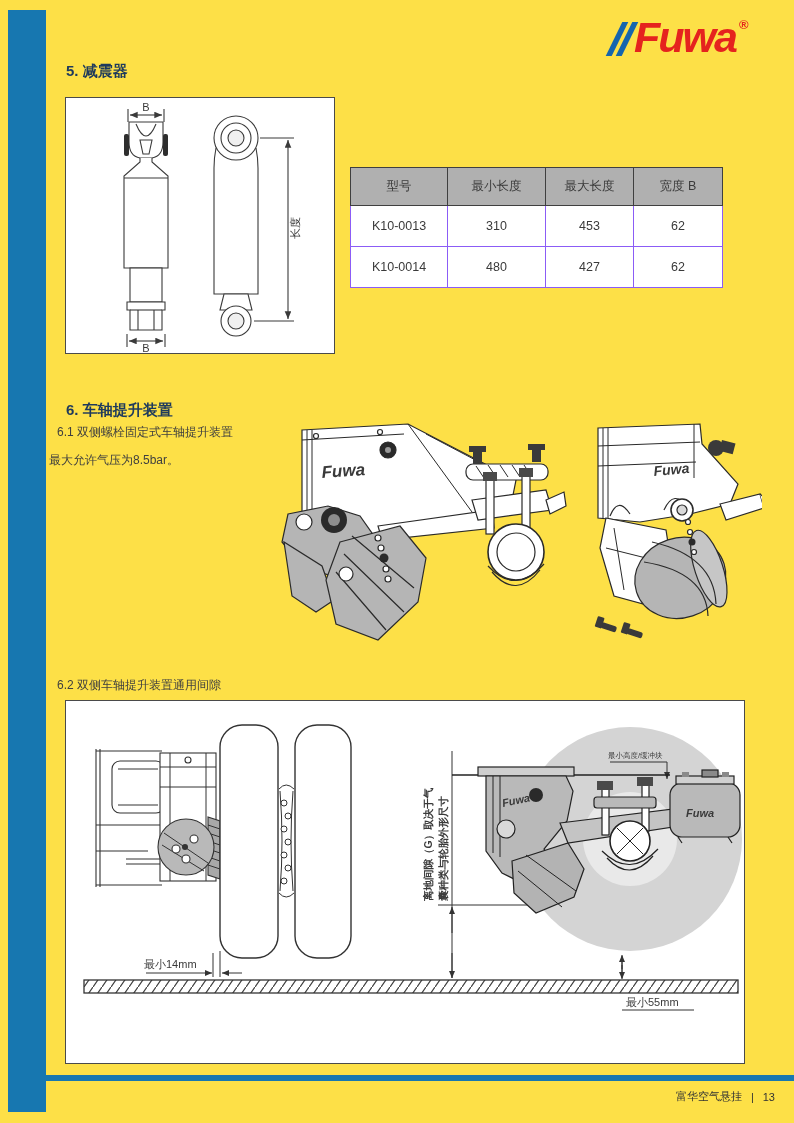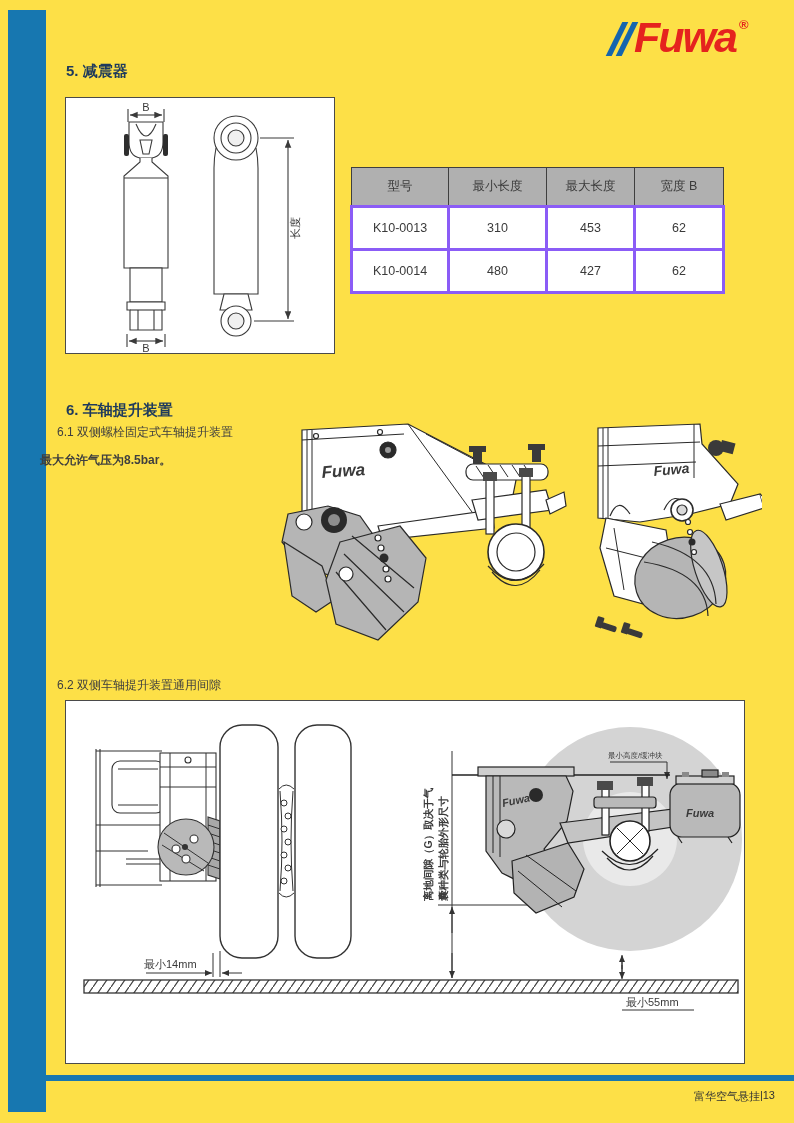--- a/index.html
+++ b/index.html
@@ -11,24 +11,24 @@
   .logo .slash{display:inline-block;width:6px;height:34px;background:#1565ad;transform:skewX(-26deg);margin-top:8px;margin-right:4px;}
   .logo .logo-text{font-size:43px;line-height:46px;font-weight:bold;font-style:italic;color:#e5231e;letter-spacing:-2px;}
   .logo .logo-reg{font-size:13px;color:#e5231e;margin-top:3px;margin-left:3px;font-weight:bold;}
   .h-title{position:absolute;font-size:15px;font-weight:bold;color:#1e3a5c;margin:9px;}
   .sub{position:absolute;font-size:12px;color:#3f3f3f;}
   .box{position:absolute;border:1px solid #4a4a4a;background:#fff;}
   
   .spec-table{position:absolute;left:350px;top:167px;border-collapse:collapse;table-layout:fixed;
               font-size:12.5px;color:#3a3a3a;}
   .spec-table th{background:#b0b0b0;font-weight:normal;border:1px solid #3f3f3f;height:35px;text-align:center;margin-left:36px;}
-  .spec-table td{border:3px solid #8b5cf6;height:38px;text-align:center;background:#fff;}
+  .spec-table td{border:1px solid #8b5cf6;height:38px;text-align:center;background:#fff;}
   .note{position:absolute;left:12px;top:322px;width:650px;font-size:11.5px;line-height:20px;color:#3f3f3f;margin:0;}
   .footer-line{position:absolute;left:46px;top:1075px;width:748px;height:6px;background:#1777b0;}
-  .footer{position:absolute;top:1089px;right:19px;font-size:11px;color:#333;display:flex;align-items:flex-start;}
+  .footer{position:absolute;top:1089px;right:19px;font-size:11px;color:#333;display:flex;gap:9px;align-items:center;}
   svg{display:block;}
   svg text{font-family:"Liberation Sans","DejaVu Sans",sans-serif;fill:#3a3a3a;}
 </style>
 </head>
 <body>
 
 <div class="page">
 
   <div class="blue-bar"></div>
 
@@ -115,21 +115,21 @@
         <td>K10-0014</td>
         <td>480</td>
         <td>427</td>
         <td>62</td>
       </tr>
     </tbody>
   </table>
 
   <h2 class="h-title" style="left:57px;top:392px;">6. 车轴提升装置</h2>
   <div class="sub" style="left:57px;top:424px;">6.1 双侧螺栓固定式车轴提升装置</div>
-  <div class="sub" style="left:40px;top:452px;font-weight:bold;">最大允许气压为8.5bar。</div>
+  <div class="sub" style="left:49px;top:452px;">最大允许气压为8.5bar。</div>
 
   <svg style="position:absolute;left:278px;top:412px;" width="484" height="252" viewBox="0 0 484 252">
     <g transform="translate(2,2)" stroke="#2a2a2a" fill="none" stroke-width="1.2">
       <path d="M22,16 L128,10 L236,66 L230,96 L152,112 L98,124 L22,116 Z" fill="#fff"></path>
       <path d="M27,16 L27,116 M32,16 L32,117 M128,10 L192,98 M146,20 L222,60 M22,26 L124,20" stroke-width="1"></path>
       <circle cx="108" cy="36" r="8" fill="#2a2a2a"></circle>
         <circle cx="108" cy="36" r="3" fill="#9a9a9a" stroke="none"></circle>
       <circle cx="36" cy="22" r="2.5" fill="#fff"></circle>
         <circle cx="100" cy="18" r="2.5" fill="#fff"></circle>
       <rect x="186" y="50" width="82" height="16" rx="7" fill="#fff"></rect>

